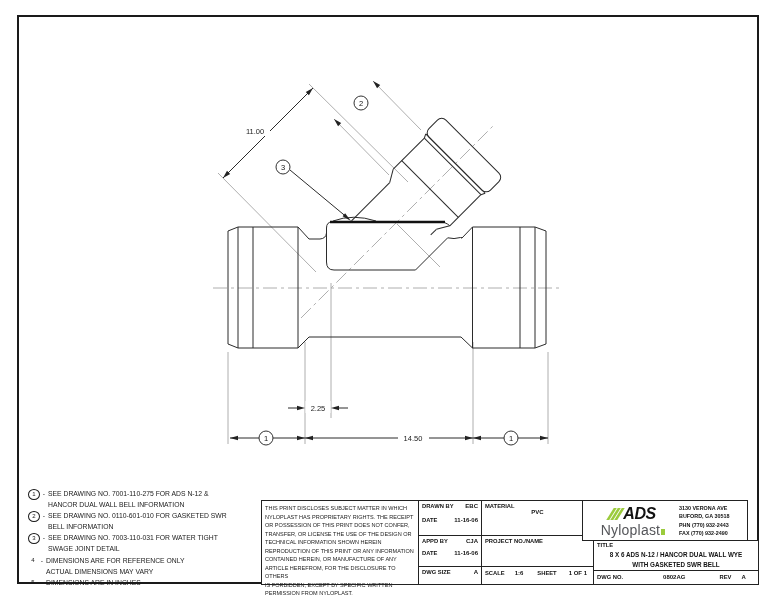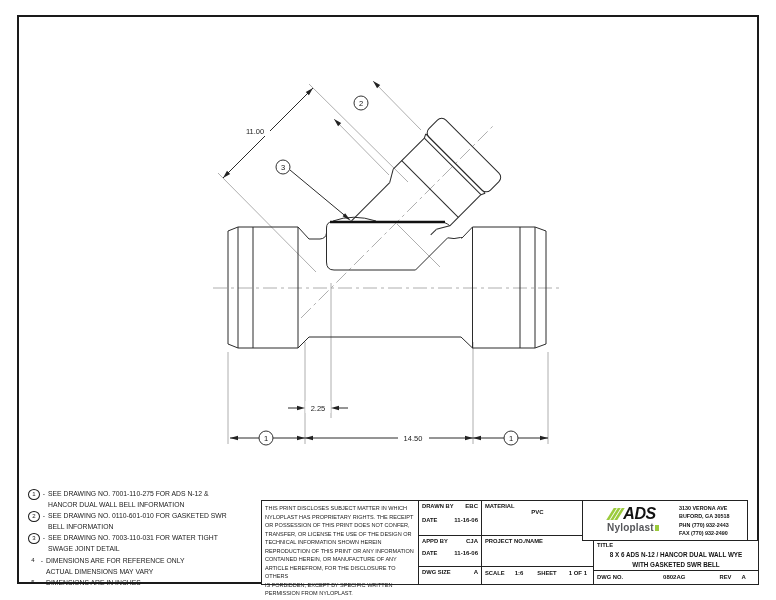--- a/index.html
+++ b/index.html
@@ -30,21 +30,21 @@
   .val{font-size:6px;font-weight:bold;color:#111;}
   #legal{font-size:5.55px;line-height:8.55px;color:#222;padding:3px 2px 0 3px;}
   .kv{display:flex;justify-content:space-between;padding:2px 3px 0 3px;}
   #material-val,#pvc{ text-align:center;}
   .srow{display:flex;padding:3px 3px 0 3px;}
   
   #logo{position:absolute;left:10px;top:4px;width:80px;text-align:center;}
   .ads-row{display:flex;align-items:center;justify-content:center;height:18px;}
   .slash{display:inline-block;width:2.6px;height:12px;background:#9BCB3C;transform:skewX(-32deg);margin-right:1.4px;}
   .ads-text{font-size:16px;font-weight:900;font-style:italic;letter-spacing:-0.5px;color:#111;line-height:16px;margin-left:1px;}
-  .nyl-row{font-size:10px;font-weight:bold;color:#55565A;letter-spacing:0.2px;margin-top:-1px;}
+  .nyl-row{font-size:14px;font-weight:normal;color:#55565A;letter-spacing:0.2px;margin-top:-1px;}
   .green-tick{display:inline-block;width:4px;height:6px;background:#9BCB3C;margin-left:1px;}
   #addr{position:absolute;left:96px;top:3px;width:68px;font-size:5.4px;line-height:8.4px;font-weight:bold;color:#111;}
   #title-cell .t-lines{text-align:center;font-size:6.3px;font-weight:bold;line-height:9.5px;margin-top:2px;}
 </style>
 </head>
 <body>
 
 <div id="sheet">
 
 <svg width="776" height="600" viewBox="0 0 776 600">

